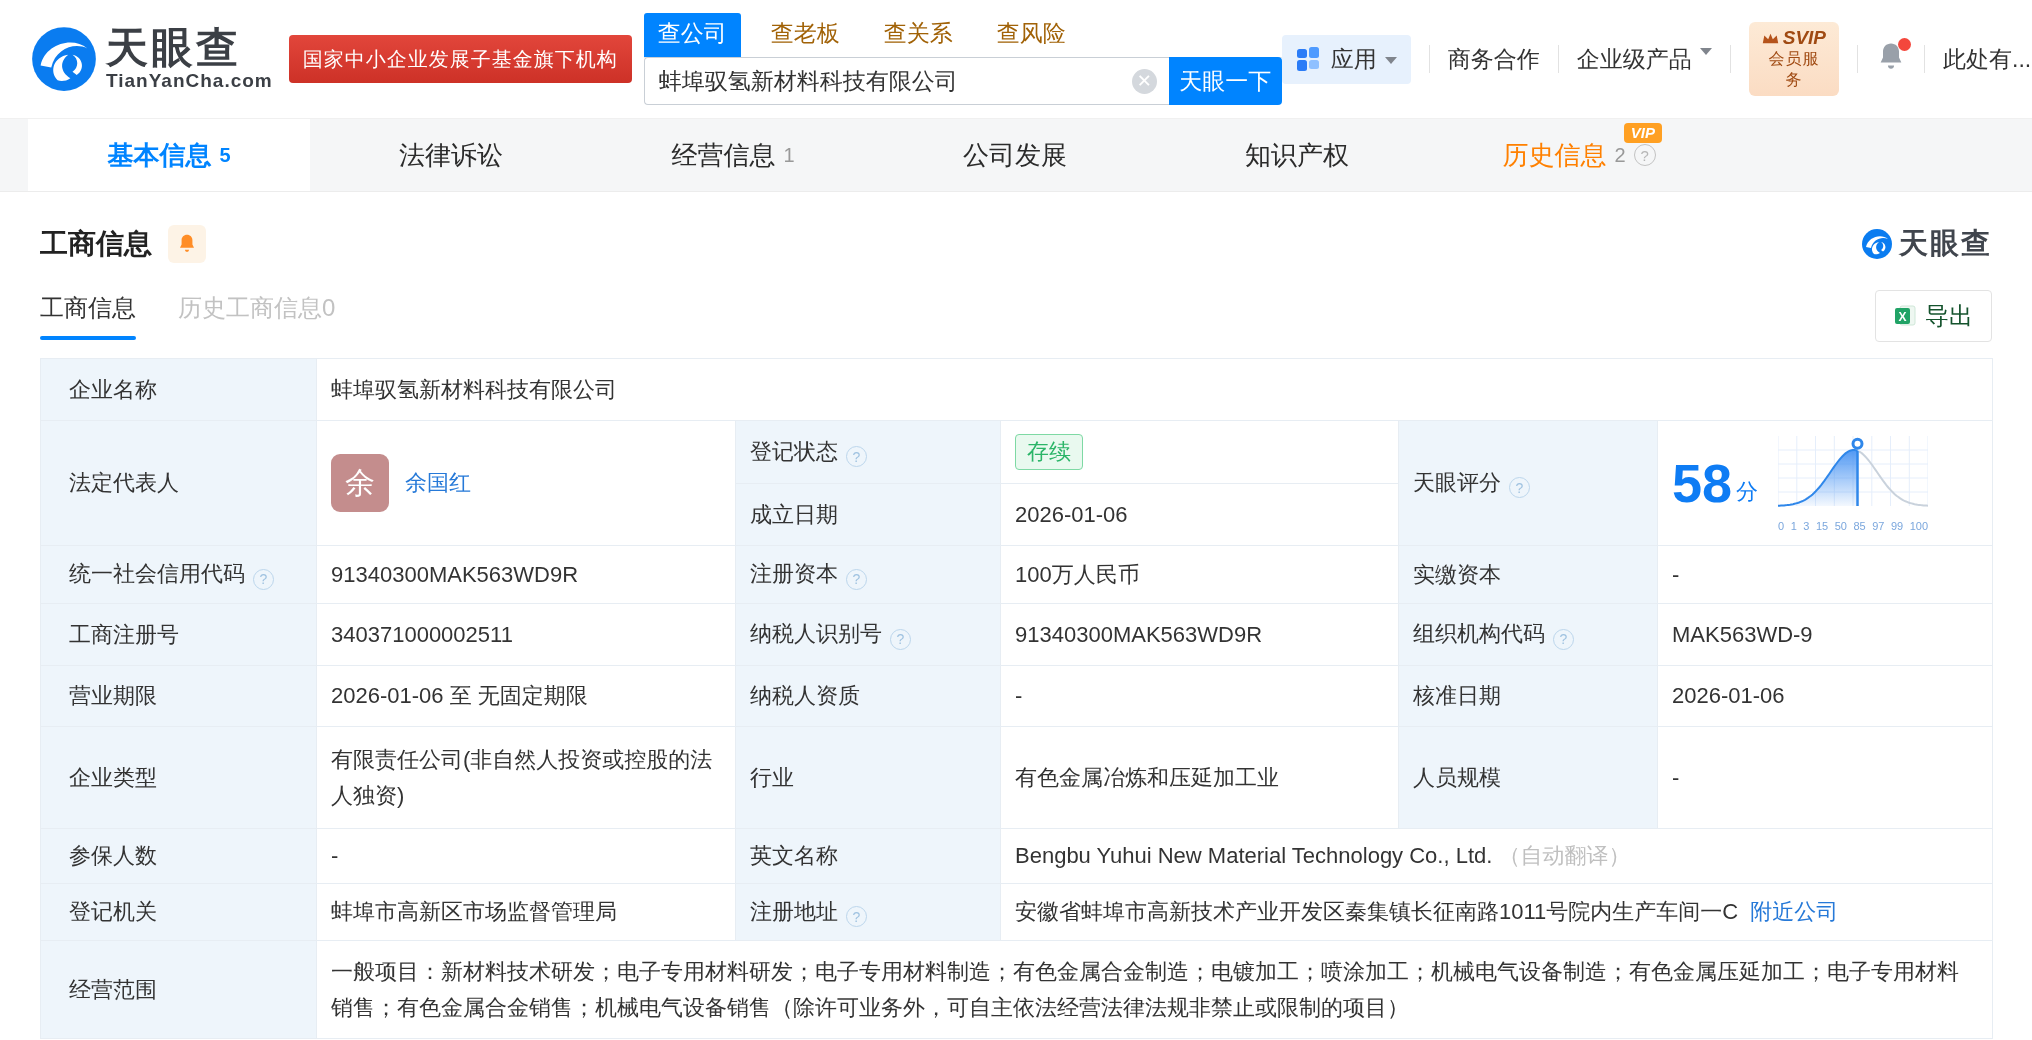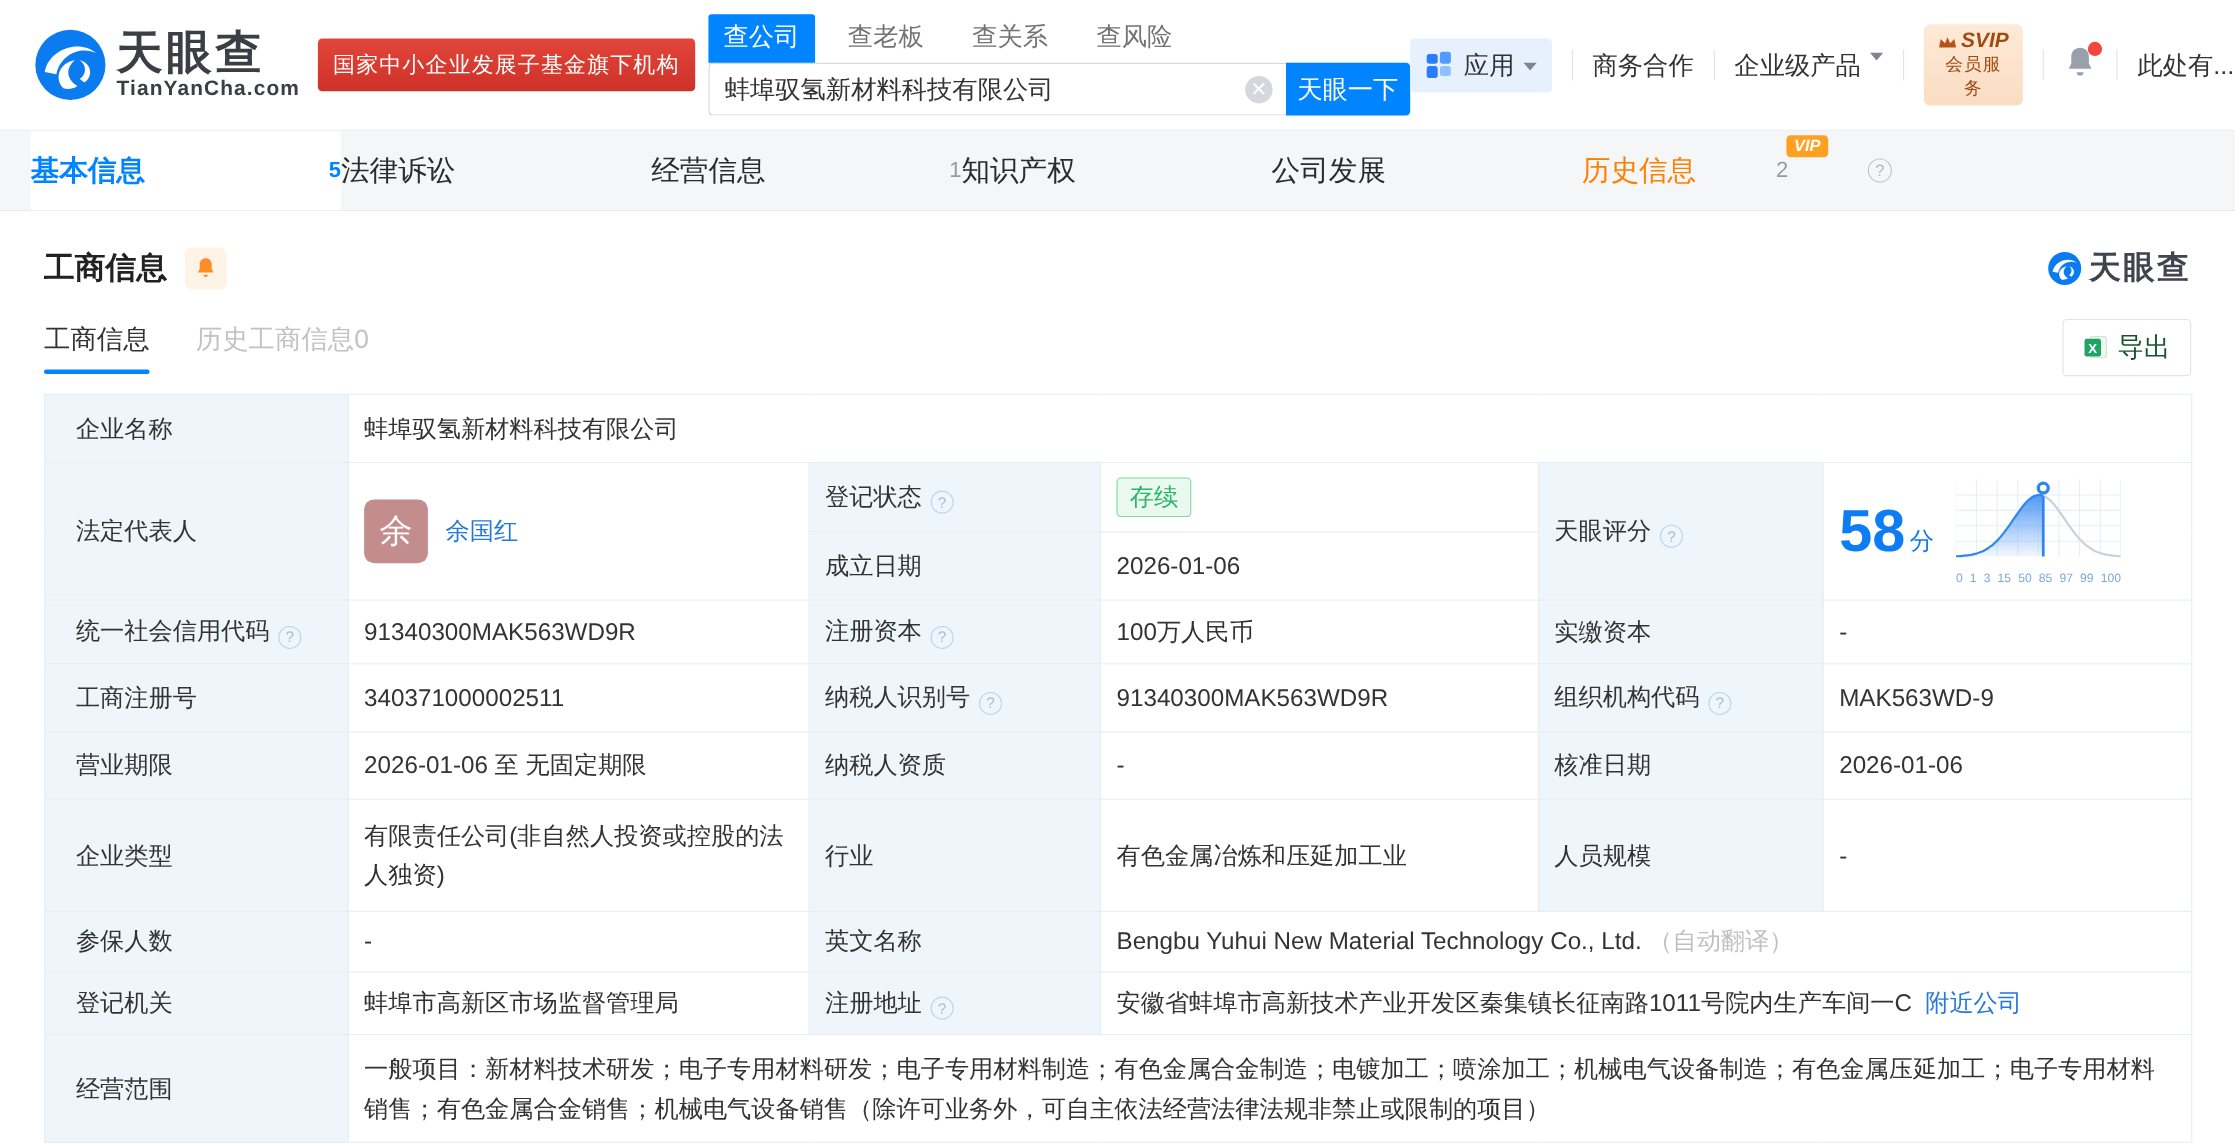--- a/index.html
+++ b/index.html
@@ -14,21 +14,21 @@
   .logo svg { width:68px; height:68px; }
   .logo-texts { margin-left:8px; }
   .logo-cn { font-size:42px; font-weight:700; color:#3b3f45; letter-spacing:3px; line-height:44px;}
   .logo-en { font-size:19px; font-weight:700; color:#3b3f45; letter-spacing:1px;text-align:center; }
   .promo { margin-left:16px; background:linear-gradient(180deg,#e2463b,#cd3127); border-radius:4px;
            padding:9px 14px; color:#fff; }
   .promo-l1 { font-size:20px; letter-spacing:5px; line-height:30px; white-space:nowrap;}
   .promo-l2 { font-size:20px; letter-spacing:1px; line-height:30px; white-space:nowrap;}
   .search { margin-left:12px; width:715px; }
   .stabs { display:flex; align-items:flex-end; border-bottom:1px solid #e7e7e7; }
-  .stab { font-size:23px; color:#737373; padding:5px 0 8px; margin-right:44px; cursor:pointer; }
+  .stab { font-size:23px; color:#a16207; padding:5px 0 8px; margin-right:44px; cursor:pointer; }
   .stab.active { background:#0084ff; color:#fff; padding:5px 14px 8px; margin-right:30px; border-radius:3px 3px 0 0; }
   .sbox { display:flex; margin-top:-1px; }
   .sinput-wrap { position:relative; width:525px; }
   .sinput { width:100%; height:48px; border:1px solid #c9cfd6; border-right:none; border-radius:4px 0 0 4px;
             font-size:23px; color:#333; padding:0 46px 0 14px; outline:none;
             font-family:"Liberation Sans","DejaVu Sans",sans-serif;}
   .clear-btn { position:absolute; right:12px; top:12px; width:25px; height:25px; border-radius:50%;
                background:#d4d8dd; color:#fff; font-size:18px; line-height:25px; text-align:center; cursor:pointer;}
   .sbtn { width:113px; height:48px; background:#0084ff; color:#fff; font-size:23px; border:none;
           border-radius:0 4px 4px 0; cursor:pointer; font-family:inherit;}
@@ -44,21 +44,21 @@
           border-radius:6px; padding:5px 13px; text-align:center; cursor:pointer;}
   .svip-l1 { font-size:19px; font-weight:700; font-style:italic; color:#a04a12; display:flex; align-items:center; justify-content:center;}
   .svip-l1 svg { width:17px; height:13px; margin-right:4px;}
   .svip-l2 { font-size:16px; color:#a04a12; letter-spacing:1px;}
   .bell-wrap { position:relative; cursor:pointer; }
   .bell-wrap svg { width:30px; height:32px; }
   .red-dot { position:absolute; top:-3px; right:-5px; width:13px; height:13px; background:#f4473c; border-radius:50%; }
   
   .mtabs { height:74px; background:#f5f6f7; border-top:1px solid #f0f0f0; border-bottom:1px solid #ececec;
            display:flex; padding-left:28px; }
-  .mtab { width:282px; display:flex; align-items:center; justify-content:space-between; font-size:26px; color:#2b2b2b;
+  .mtab { width:282px; display:flex; align-items:center; justify-content:center; font-size:26px; color:#2b2b2b;
           cursor:pointer; position:relative; }
   .mtab.active { background:#fff; color:#0084ff; font-weight:700; }
   .mtab-count { font-size:20px; color:#999; margin-left:8px; }
   .mtab.active .mtab-count { color:#0084ff; }
   .mtab.orange { color:#ff8000; }
   .vip-badge { position:absolute; top:4px; right:58px; background:#ffa023; color:#fff; font-size:15px;
                font-weight:700; font-style:italic; border-radius:4px; padding:2px 7px; line-height:16px;}
   .vip-badge::after { content:""; position:absolute; left:4px; bottom:-4px; border:4px solid transparent; border-top:5px solid #ffa023;}
   .q-gray { width:22px; height:22px; border:1px solid #c3c3c3; border-radius:50%; color:#b6b6b6; font-size:15px;
             display:inline-flex; align-items:center; justify-content:center; margin-left:8px;}
@@ -194,24 +194,24 @@
     <span class="mtab-count">5</span>
   </div>
   <div class="mtab">
     <span>法律诉讼</span>
   </div>
   <div class="mtab">
     <span>经营信息</span>
     <span class="mtab-count">1</span>
   </div>
   <div class="mtab">
+    <span>公司发展</span>
+  </div>
+  <div class="mtab">
     <span>知识产权</span>
-  </div>
-  <div class="mtab">
-    <span>公司发展</span>
   </div>
   <div class="mtab orange">
     <span class="vip-badge">VIP</span>
     <span>历史信息</span>
     <span class="mtab-count">2</span>
     <span class="q-gray"></span>
   </div>
 </div>
 
 <div class="content">

